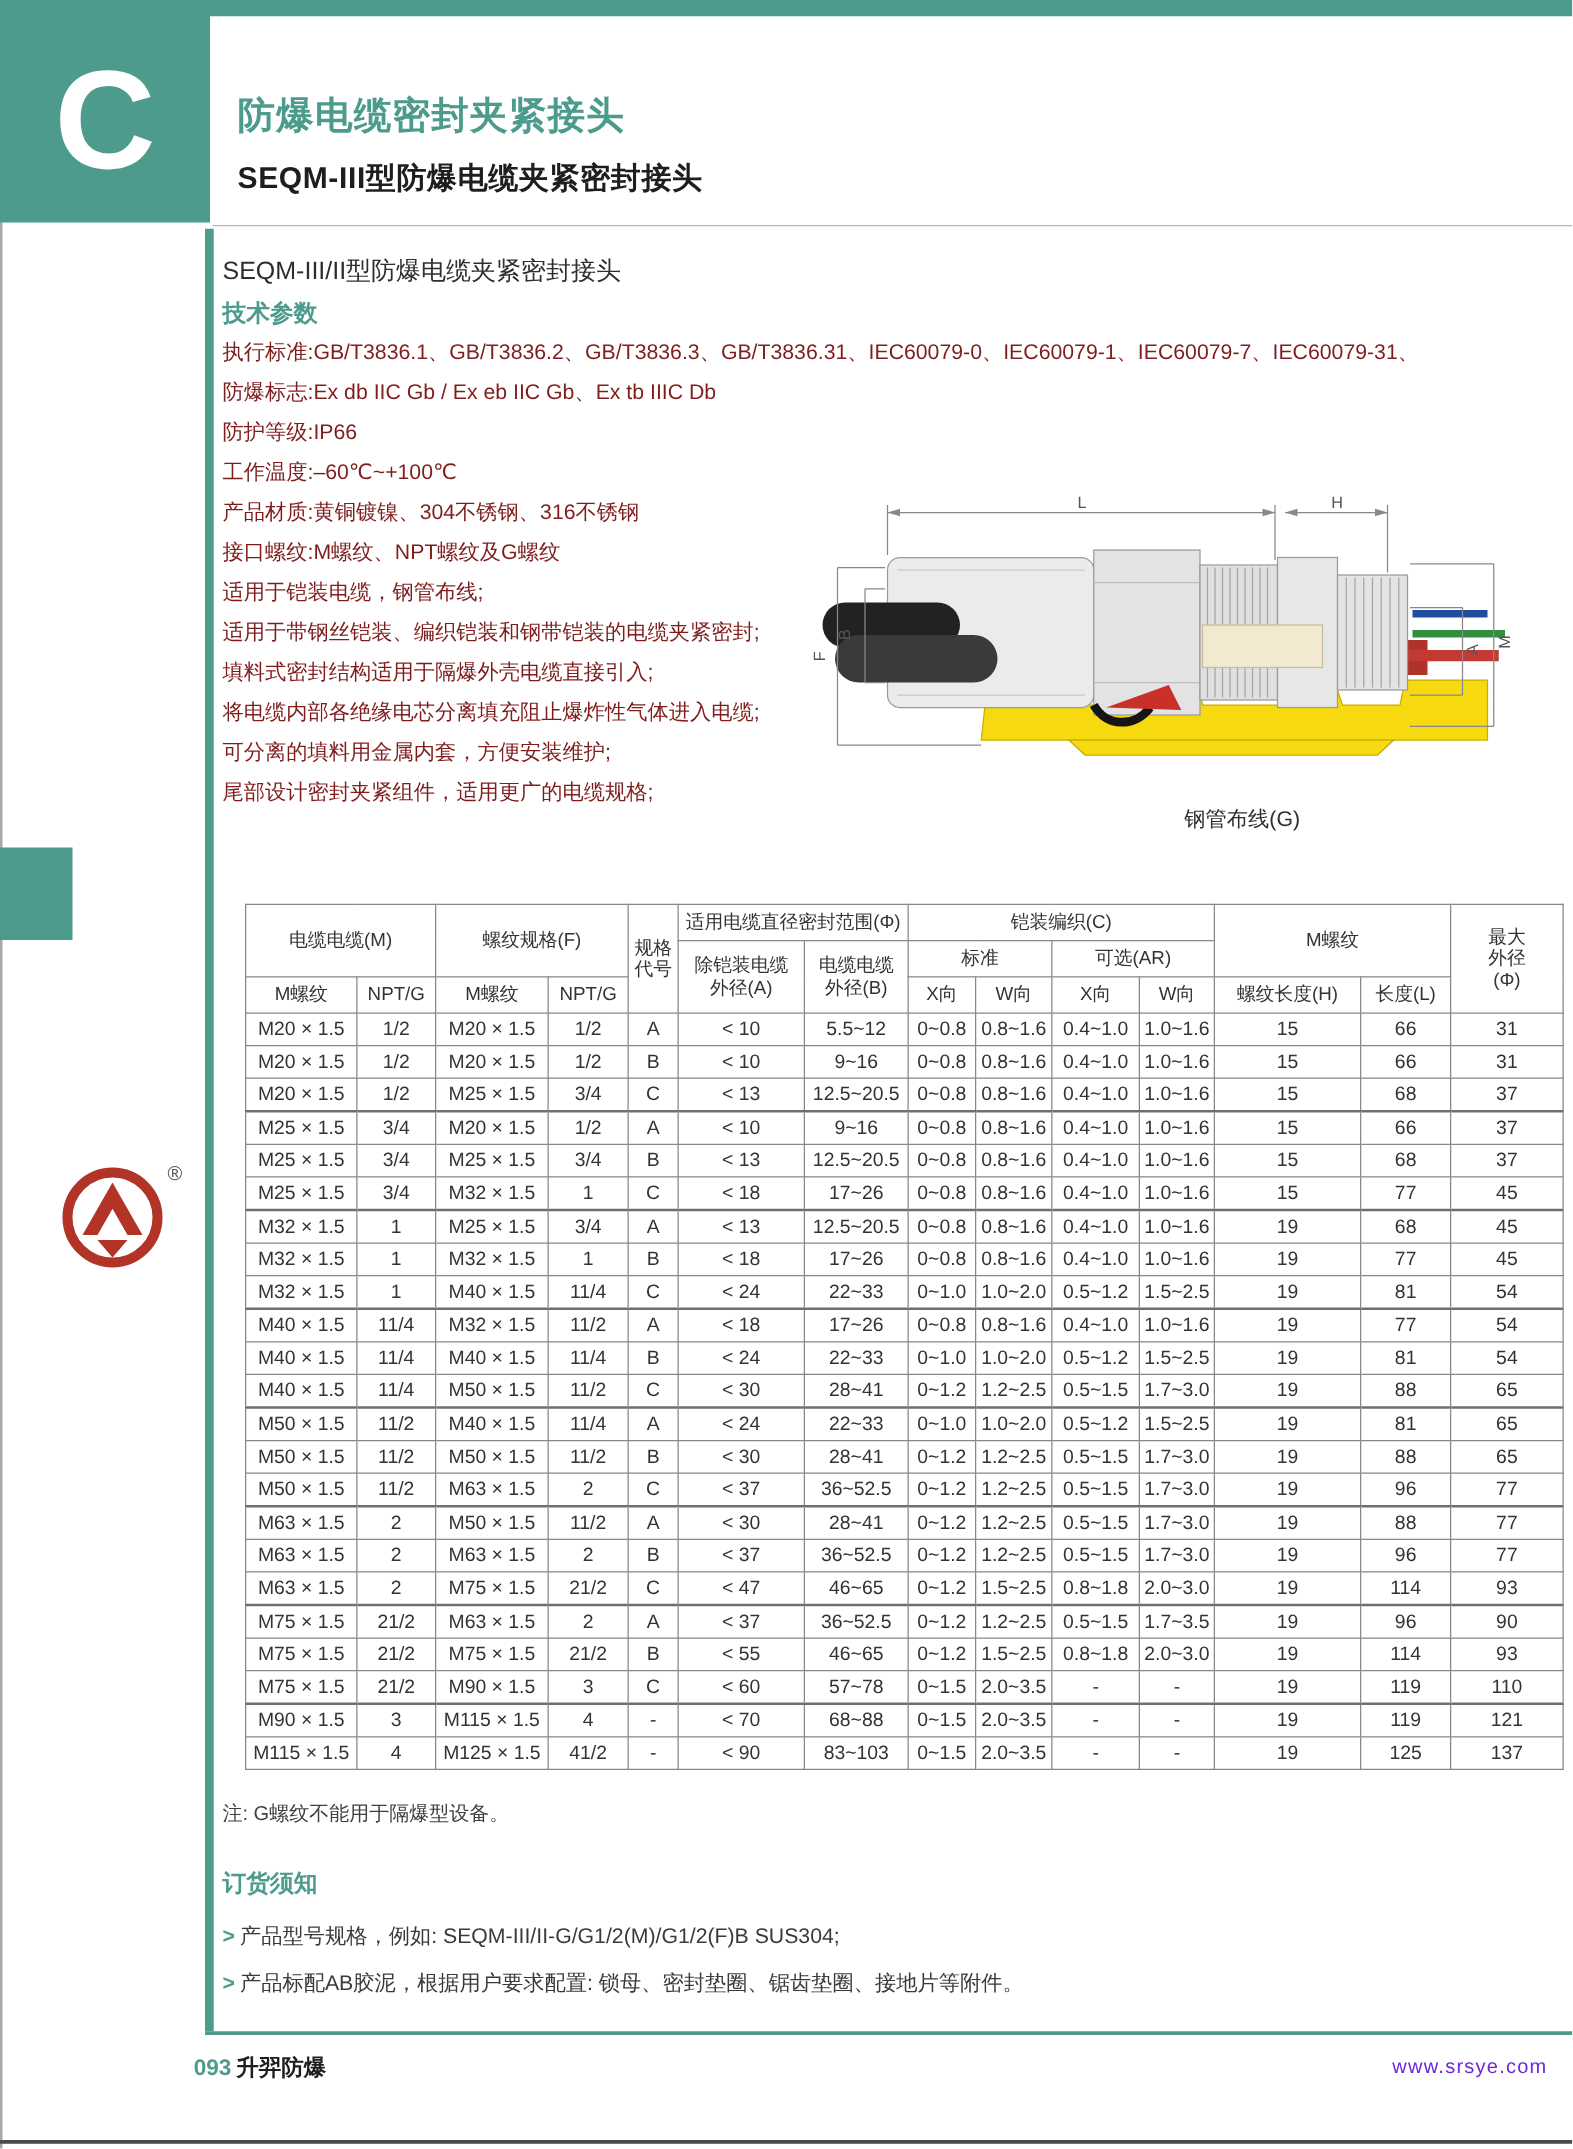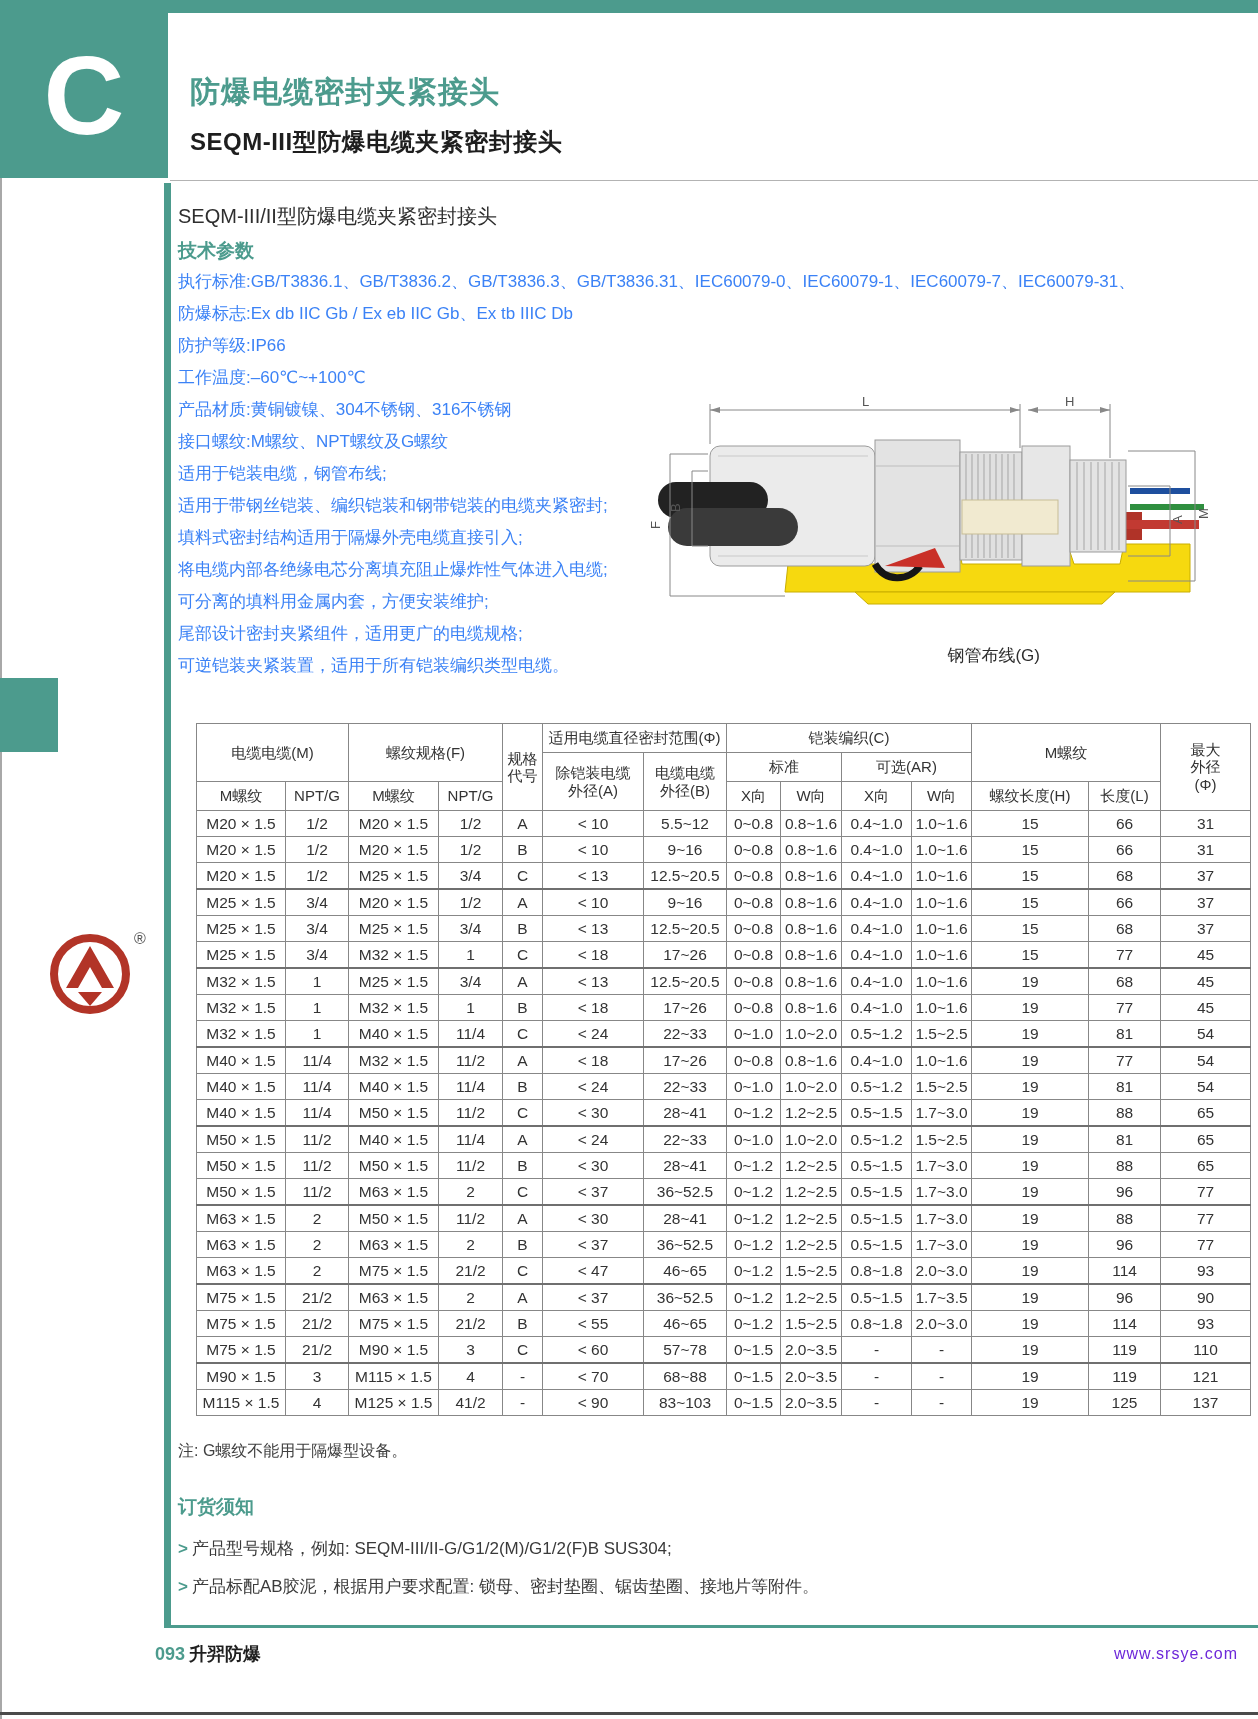--- a/index.html
+++ b/index.html
@@ -15,21 +15,21 @@
   #header-rule{left:170px;top:180px;width:1088px;height:1px;background:#b3b3b3;}
   
   #left-border{left:0;top:0;width:2px;height:1719px;background:#a8a8a8;}
   #bottom-bar{left:0;top:1712px;width:1258px;height:3px;background:#4a4a4a;}
   #side-accent{left:164px;top:183px;width:7px;height:1442px;}
   #side-square{left:0;top:678px;width:58px;height:74px;}
   
   #product-heading{left:178px;top:203px;font-size:20px;color:#2e2e2e;}
   #tech-title{left:178px;top:238px;font-size:19px;font-weight:700;}
   #spec-lines{left:178px;top:266px;width:1075px;}
-  .spec-line{height:32px;line-height:32px;font-size:17px;color:#3b82f6;white-space:nowrap;}
+  .spec-line{height:32px;line-height:32px;font-size:17px;color:#7f1d1d;white-space:nowrap;}
   .spec-line.indent{padding-left:88px;}
   
   #diagram{left:650px;top:396px;width:600px;height:215px;}
   #diagram-caption{left:740px;top:618px;width:300px;text-align:right;font-size:17px;color:#2e2e2e;margin-top:26px;}
   .dim-label{font-size:13px;fill:#555;}
   
   #logo{left:48px;top:924px;width:110px;height:100px;}
   
   #spec-table{left:196px;top:723px;}
   table{border-collapse:collapse;table-layout:fixed;width:1054px;}
@@ -80,21 +80,20 @@
       <div class="spec-line">防护等级:IP66</div>
       <div class="spec-line">工作温度:–60℃~+100℃</div>
       <div class="spec-line">产品材质:黄铜镀镍、304不锈钢、316不锈钢</div>
       <div class="spec-line">接口螺纹:M螺纹、NPT螺纹及G螺纹</div>
       <div class="spec-line">适用于铠装电缆，钢管布线;</div>
       <div class="spec-line">适用于带钢丝铠装、编织铠装和钢带铠装的电缆夹紧密封;</div>
       <div class="spec-line">填料式密封结构适用于隔爆外壳电缆直接引入;</div>
       <div class="spec-line">将电缆内部各绝缘电芯分离填充阻止爆炸性气体进入电缆;</div>
       <div class="spec-line">可分离的填料用金属内套，方便安装维护;</div>
       <div class="spec-line">尾部设计密封夹紧组件，适用更广的电缆规格;</div>
-      <div class="spec-line">可逆铠装夹紧装置，适用于所有铠装编织类型电缆。</div>
     </div>
 
   <div class="abs" id="diagram">
     <svg width="600" height="215" viewBox="0 0 600 215">
 
       <polygon points="135,196 138,168 225,168 228,156 310,156 312,168 372,168 375,156 420,156 424,168 470,168 474,148 540,148 540,196" fill="#f6d90f" stroke="#c9ae00" stroke-width="1"></polygon>
       <polygon points="205,196 465,196 452,208 218,208" fill="#f6d90f" stroke="#c9ae00" stroke-width="1"></polygon>
 
       <rect x="430" y="116" width="62" height="28" fill="#b03328"></rect>
       <rect x="480" y="92" width="60" height="6" fill="#1e4f9e"></rect>

